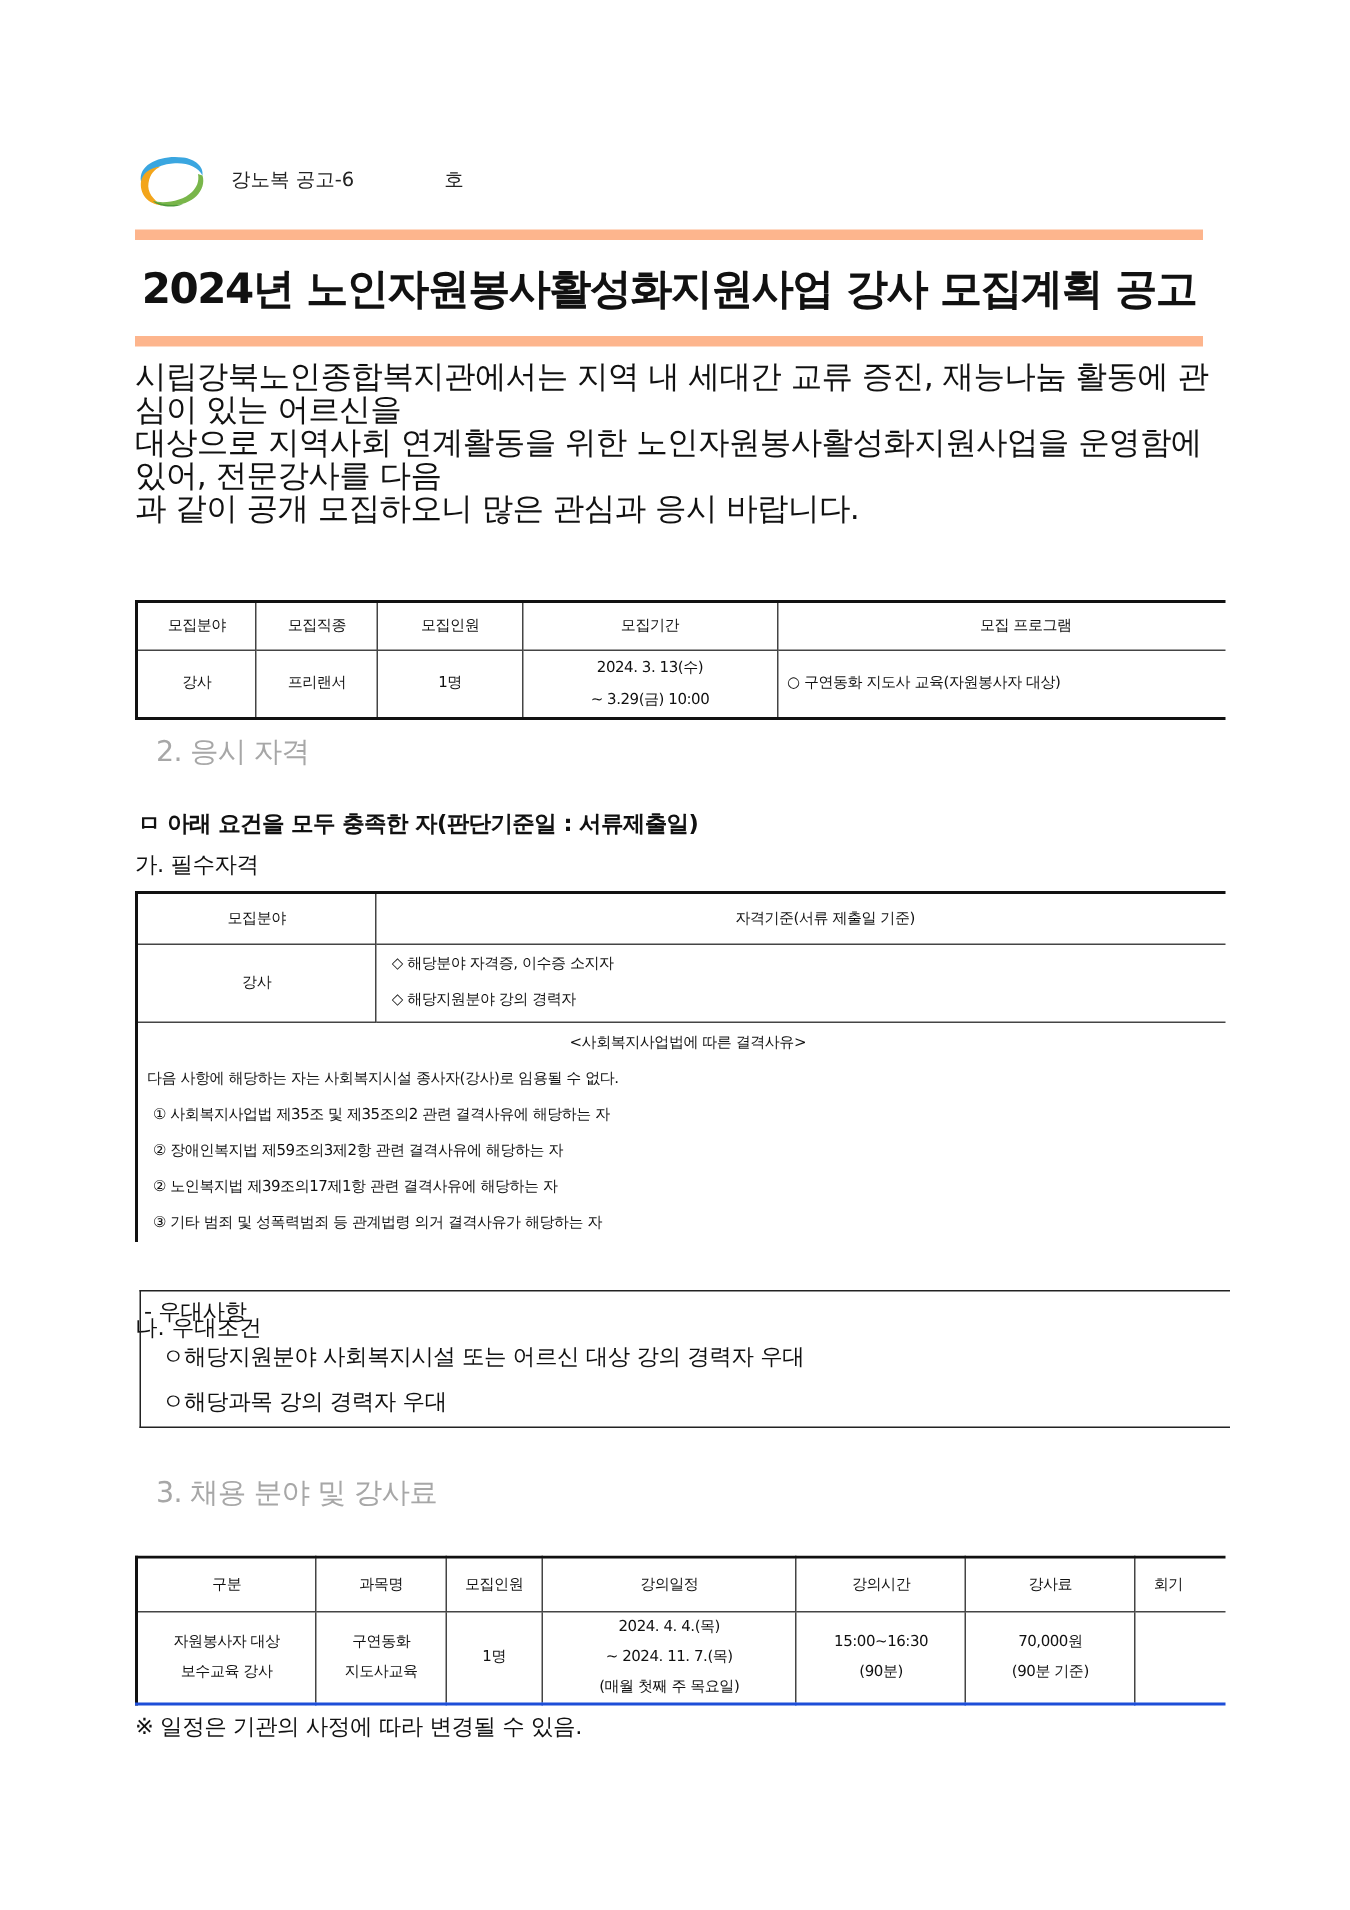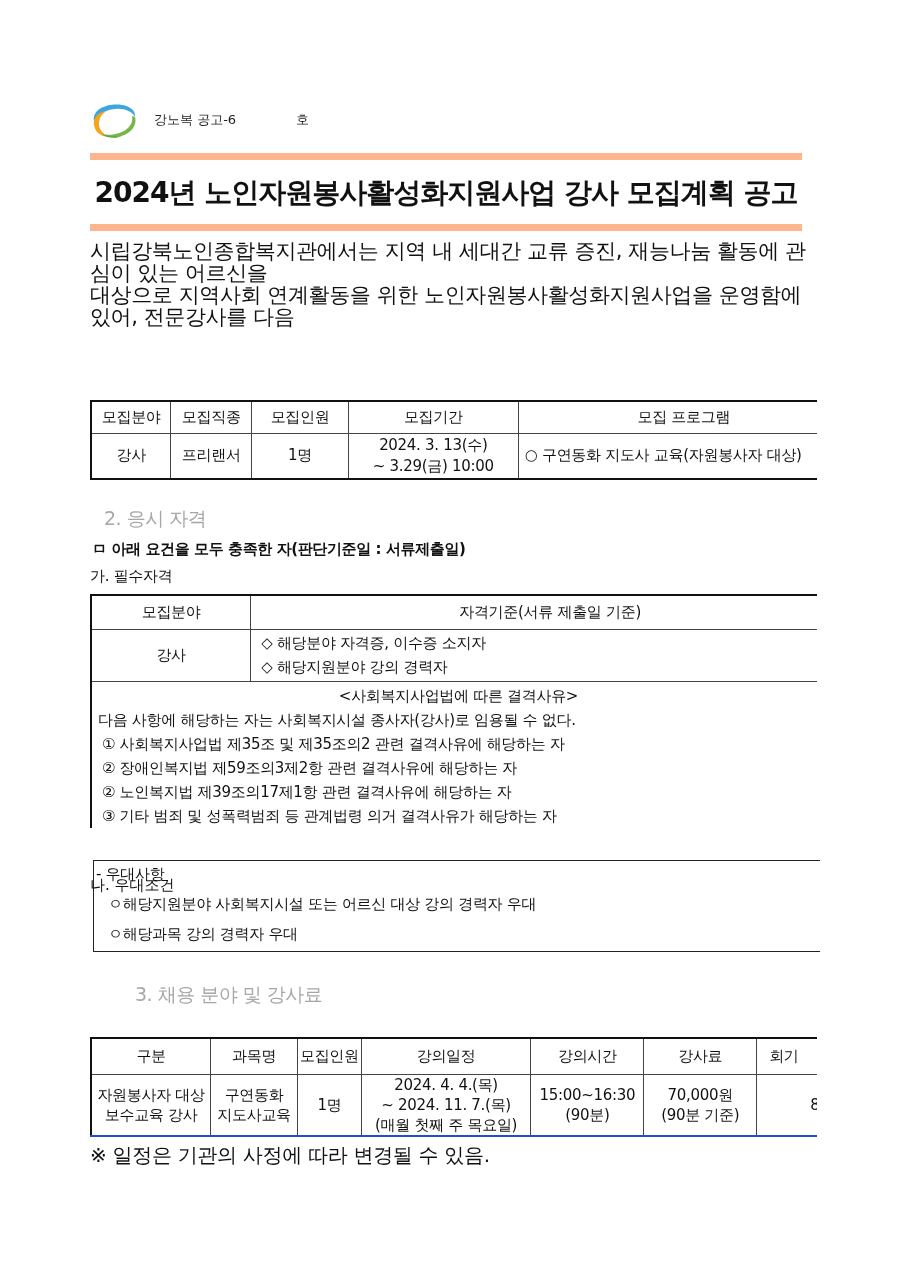--- a/index.html
+++ b/index.html
@@ -17,21 +17,21 @@
   .bar.bottom { top: 224px; }
 
   .title { position: absolute; left: 90px; top: 174px; width: 712px; text-align: center;
            font-size: 28px; font-weight: bold; letter-spacing: -1px; color: #111; }
 
   .intro { position: absolute; left: 90px; top: 240px; width: 730px; font-size: 21px;
            line-height: 22px; letter-spacing: -0.4px; }
 
   .section-heading { position: absolute; left: 104px; font-size: 19px; color: #a7a7a7; letter-spacing: -0.5px; }
 
-  table { border-collapse: collapse; font-size: 15px; letter-spacing: -0.3px; }
+  table { border-collapse: collapse; font-size: 10px; letter-spacing: -0.3px; }
   .tbl-wrap { position: absolute; left: 90px; width: 727px; overflow: hidden; }
   .tbl-wrap table { width: 760px; }
   td, th { font-weight: normal; text-align: center; vertical-align: middle; border: 1px solid #444; }
 
   
   .t1 { top: 400px; height: 80px; }
   .t1 table { border-top: 2px solid #111; border-bottom: 2px solid #111; border-left: 2px solid #111; }
   .t1 th { height: 32px; }
   .t1 td { height: 46px; line-height: 21px; }
 
@@ -53,21 +53,21 @@
               font-size: 15px; line-height: 30px; letter-spacing: -0.3px; }
   .pref-box .p-head { padding-left: 2px; margin-top: -2px; }
   .pref-box .p-item { padding-left: 14px; }
 
   
   .t3 { top: 1037px; height: 102px; }
   .t3 table { border-top: 2px solid #111; border-bottom: 2px solid #1d4ed8; border-left: 2px solid #111; }
   .t3 th { height: 36px; }
   .t3 td { height: 62px; line-height: 20px; }
 
-  .note { position: absolute; left: 90px; top: 1142px; font-size: 20px; letter-spacing: -0.3px; }
+  .note { position: absolute; left: 90px; top: 1142px; font-size: 15px; letter-spacing: -0.3px; }
 </style>
 </head>
 <body>
 
 <div class="page">
 
   <div class="header">
     <svg class="logo" viewBox="0 0 52 42">
       <path d="M6 22 C4 10 20 4 34 6 C42 7 48 12 47 18 C44 12 36 9 27 10 C16 11 9 16 8 24 Z" fill="#3aa6e0"></path>
       <path d="M6 22 C5 30 10 37 20 38 C14 34 10 29 11 23 C12 17 15 14 19 12 C11 13 7 17 6 22 Z" fill="#f3a51b"></path>
@@ -78,20 +78,21 @@
     <span class="hosuffix">호</span>
   </div>
 
   <div class="bar top"></div>
   <div class="title">2024년 노인자원봉사활성화지원사업 강사 모집계획 공고</div>
   <div class="bar bottom"></div>
 
   <div class="intro">
     <div> 시립강북노인종합복지관에서는 지역 내 세대간 교류 증진, 재능나눔 활동에 관심이 있는 어르신을</div>
     <div>대상으로 지역사회 연계활동을 위한 노인자원봉사활성화지원사업을 운영함에 있어, 전문강사를 다음</div>
+    <div>과 같이 공개 모집하오니 많은 관심과 응시 바랍니다.</div>
   </div>
 
 
   <div class="tbl-wrap t1">
     <table>
       <colgroup>
         <col style="width:80px">
           <col style="width:81px">
           <col style="width:97px">
           <col style="width:170px">
@@ -112,21 +113,21 @@
         <td>
           <div>2024. 3. 13(수)</div>
           <div>~ 3.29(금) 10:00</div>
         </td>
         <td style="text-align:left; padding-left:6px;">○  구연동화 지도사 교육(자원봉사자 대상)</td>
       </tr>
     </tbody>
       </table>
   </div>
 
-  <div class="section-heading" style="top:506px;">2. 응시 자격</div>
+  <div class="section-heading" style="top:488px;">2. 응시 자격</div>
   <div class="req-bold">ㅁ 아래 요건을 모두 충족한 자(판단기준일 : 서류제출일)</div>
   <div class="req-sub">가. 필수자격</div>
 
   <div class="tbl-wrap t2">
     <table>
       <colgroup>
           <col style="width:160px">
           <col style="width:600px">
         </colgroup>
       <tbody>
@@ -155,21 +156,21 @@
       </table>
   </div>
 
   <div class="pref-label">나. 우대조건</div>
   <div class="pref-box">
     <div class="p-head">- 우대사항</div>
     <div class="p-item">ㅇ해당지원분야 사회복지시설 또는 어르신 대상 강의 경력자 우대</div>
     <div class="p-item">ㅇ해당과목 강의 경력자 우대</div>
   </div>
 
-  <div class="section-heading" style="top:982px;margin-left:31px;">3. 채용 분야 및 강사료</div>
+  <div class="section-heading" style="top:982px;">3. 채용 분야 및 강사료</div>
 
   <div class="tbl-wrap t3">
     <table>
       <colgroup>
         <col style="width:120px">
           <col style="width:87px">
           <col style="width:64px">
           <col style="width:170px">
         <col style="width:113px">
           <col style="width:113px">

